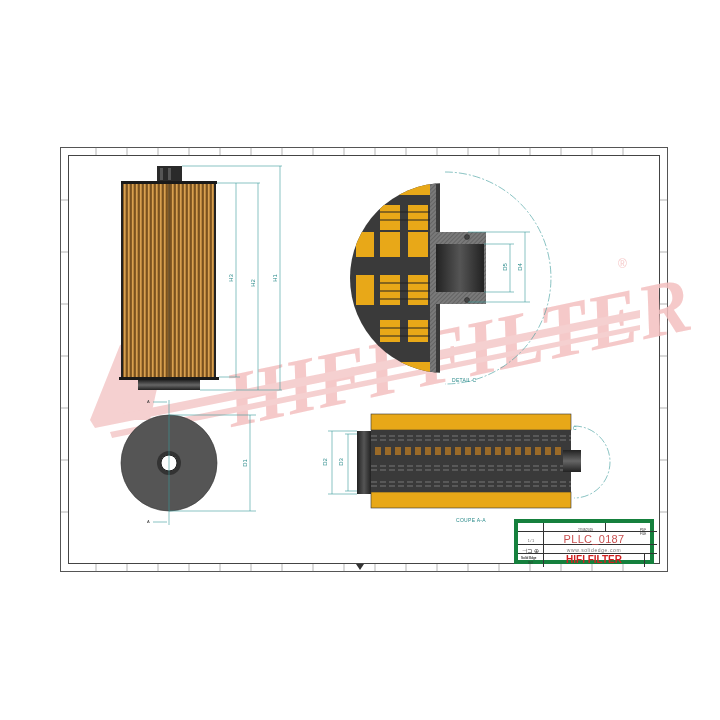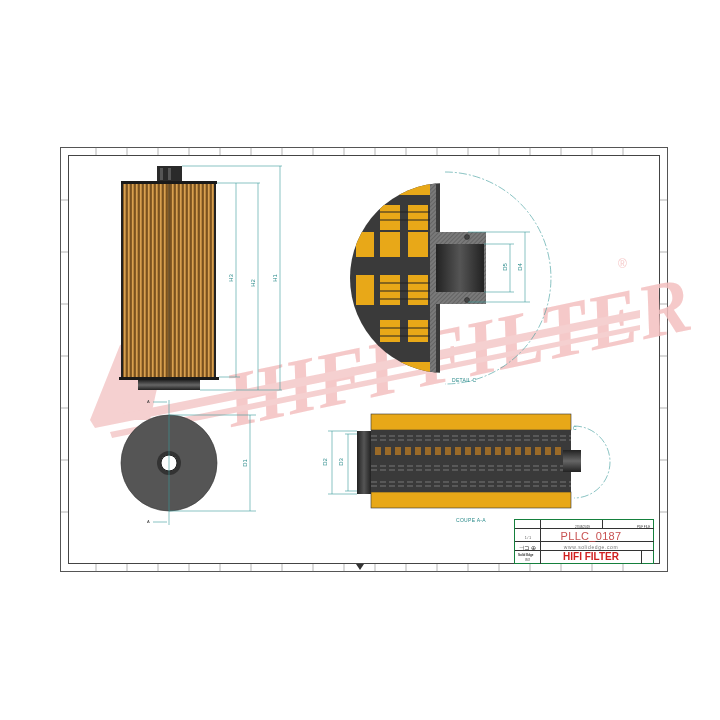--- a/index.html
+++ b/index.html
@@ -1,20 +1,20 @@
 <!DOCTYPE html>
 <html><head>
 <meta charset="utf-8">
 <style>
   html,body{margin:0;padding:0;background:#fff;}
   body{width:720px;height:720px;position:relative;overflow:hidden;font-family:"Liberation Sans",sans-serif;}
   .sheet{position:absolute;left:60px;top:147px;width:608px;height:425px;border:1px solid #555;box-sizing:border-box;background:#fff;}
   .inner{position:absolute;left:68px;top:155px;width:592px;height:409px;border:1px solid #444;box-sizing:border-box;}
   svg{position:absolute;left:0;top:0;}
-  .title-block{position:absolute;left:514px;top:519px;width:140px;height:45px;border:1px solid #15803d;box-sizing:border-box;background:#fff;font-size:3px;color:#333;}
+  .title-block{position:absolute;left:514px;top:519px;width:140px;height:45px;border:4px solid #15803d;box-sizing:border-box;background:#fff;font-size:3px;color:#333;}
   .tb-cell{position:absolute;box-sizing:border-box;border-right:1px solid #333;border-bottom:1px solid #333;}
   .part-no{position:absolute;left:26px;top:10px;width:100px;text-align:center;font-size:11px;color:#c85050;letter-spacing:0.3px;}
   .website{position:absolute;left:26px;top:24px;width:100px;text-align:center;font-size:5px;color:#777;letter-spacing:0.6px;}
   .brand{position:absolute;left:26px;top:31px;width:100px;text-align:center;font-size:10px;font-weight:bold;color:#d02020;}
   .small{position:absolute;font-size:3px;color:#333;}
   .label{position:absolute;font-size:6px;color:#2a8a8a;}
   .caption{position:absolute;font-size:5px;color:#2a8a8a;letter-spacing:0.3px;}
 </style>
 </head>
 <body>

